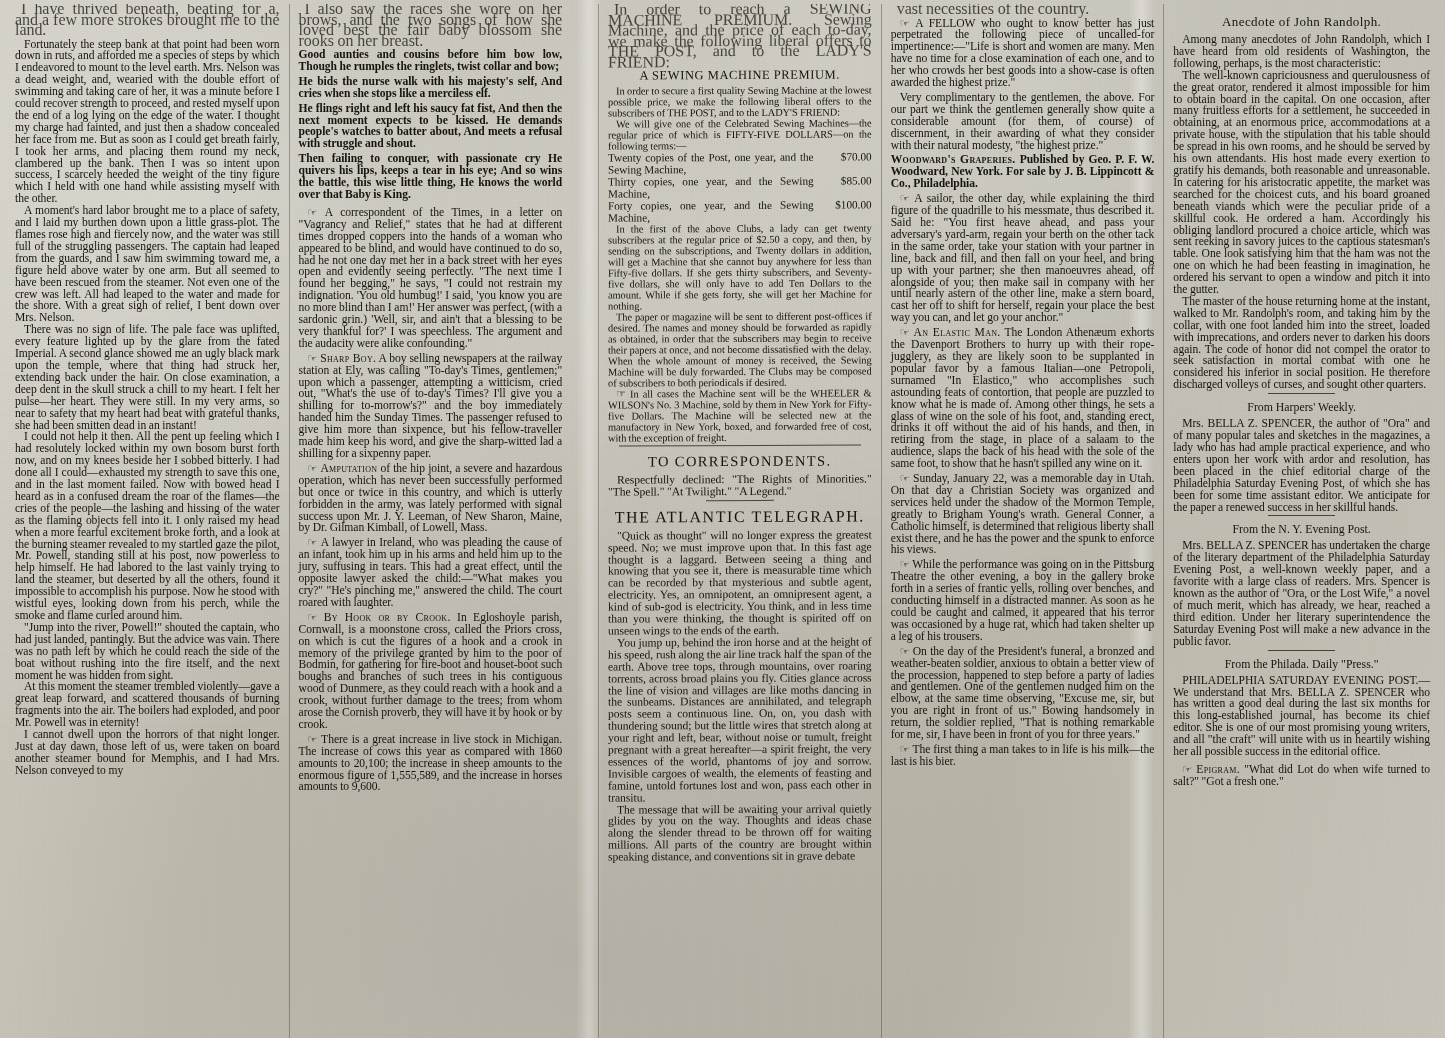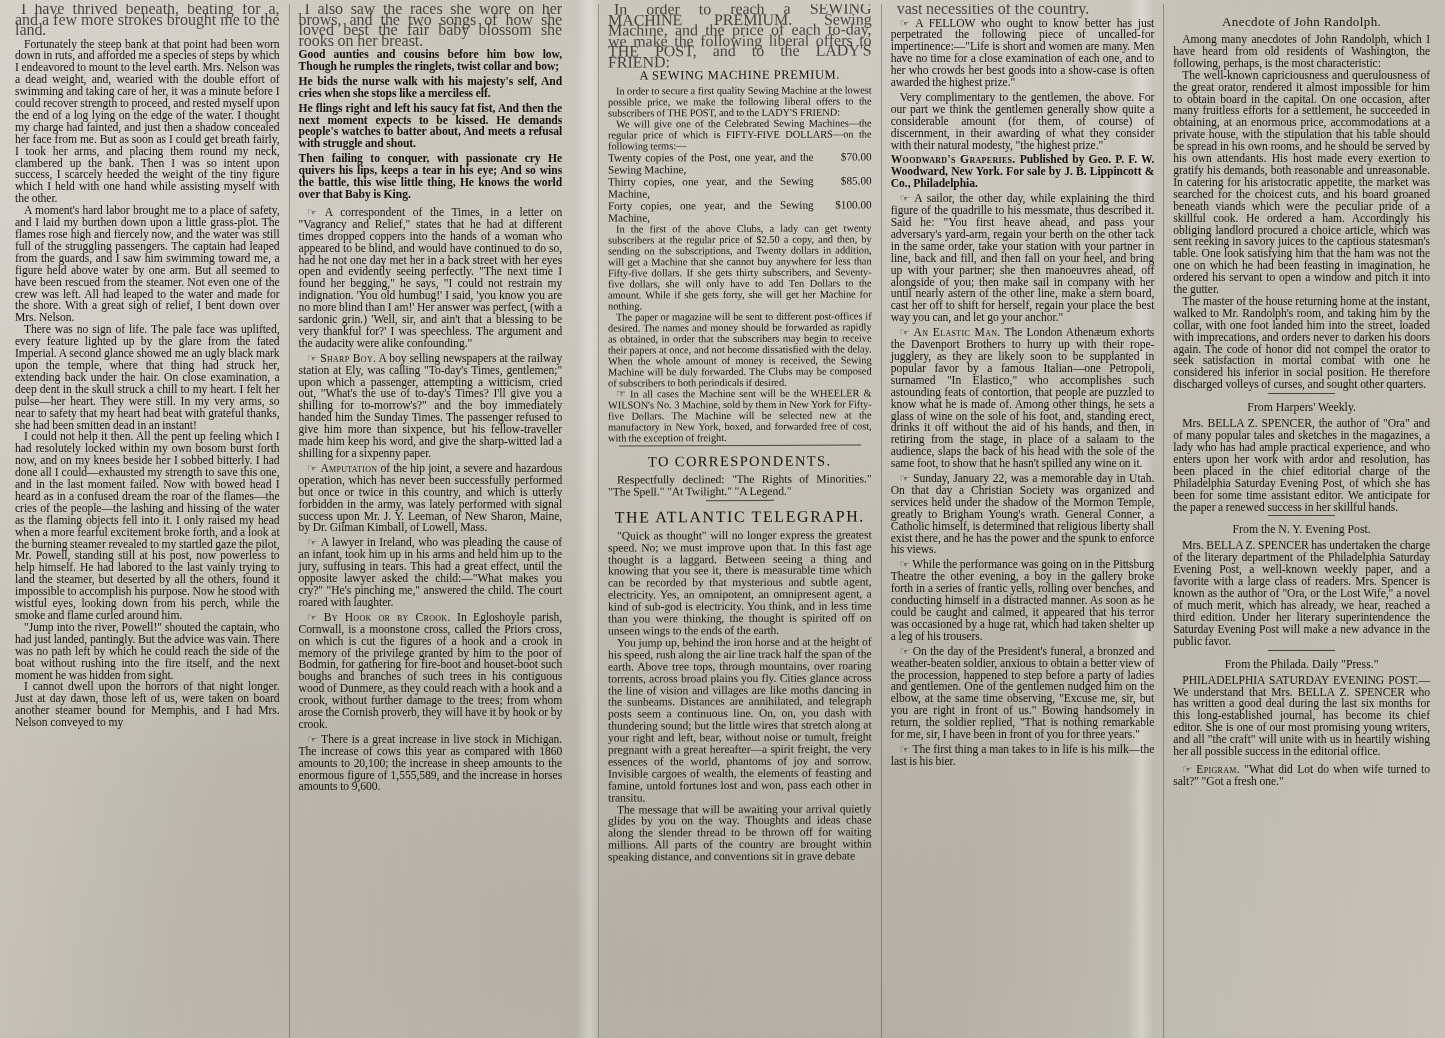--- a/index.html
+++ b/index.html
@@ -157,20 +157,21 @@
   <div class="columns">
 
     <div class="col col-1">
       <p class="topsliver">I have thrived beneath, beating for a, and a few more strokes brought me to the land.</p>
       <div class="gap-sm"></div>
       <p>Fortunately the steep bank at that point had been worn down in ruts, and afforded me a species of steps by which I endeavored to mount to the level earth. Mrs. Nelson was a dead weight, and, wearied with the double effort of swimming and taking care of her, it was a minute before I could recover strength to proceed, and rested myself upon the end of a log lying on the edge of the water. I thought my charge had fainted, and just then a shadow concealed her face from me. But as soon as I could get breath fairly, I took her arms, and placing them round my neck, clambered up the bank. Then I was so intent upon success, I scarcely heeded the weight of the tiny figure which I held with one hand while assisting myself with the other.</p>
       <p>A moment's hard labor brought me to a place of safety, and I laid my burthen down upon a little grass-plot. The flames rose high and fiercely now, and the water was still full of the struggling passengers. The captain had leaped from the guards, and I saw him swimming toward me, a figure held above water by one arm. But all seemed to have been rescued from the steamer. Not even one of the crew was left. All had leaped to the water and made for the shore. With a great sigh of relief, I bent down over Mrs. Nelson.</p>
       <p>There was no sign of life. The pale face was uplifted, every feature lighted up by the glare from the fated Imperial. A second glance showed me an ugly black mark upon the temple, where that thing had struck her, extending back under the hair. On close examination, a deep dent in the skull struck a chill to my heart. I felt her pulse—her heart. They were still. In my very arms, so near to safety that my heart had beat with grateful thanks, she had been smitten dead in an instant!</p>
       <p>I could not help it then. All the pent up feeling which I had resolutely locked within my own bosom burst forth now, and on my knees beside her I sobbed bitterly. I had done all I could—exhausted my strength to save this one, and in the last moment failed. Now with bowed head I heard as in a confused dream the roar of the flames—the cries of the people—the lashing and hissing of the water as the flaming objects fell into it. I only raised my head when a more fearful excitement broke forth, and a look at the burning steamer revealed to my startled gaze the pilot, Mr. Powell, standing still at his post, now powerless to help himself. He had labored to the last vainly trying to land the steamer, but deserted by all the others, found it impossible to accomplish his purpose. Now he stood with wistful eyes, looking down from his perch, while the smoke and flame curled around him.</p>
       <p>"Jump into the river, Powell!" shouted the captain, who had just landed, pantingly. But the advice was vain. There was no path left by which he could reach the side of the boat without rushing into the fire itself, and the next moment he was hidden from sight.</p>
+      <p>At this moment the steamer trembled violently—gave a great leap forward, and scattered thousands of burning fragments into the air. The boilers had exploded, and poor Mr. Powell was in eternity!</p>
       <p>I cannot dwell upon the horrors of that night longer. Just at day dawn, those left of us, were taken on board another steamer bound for Memphis, and I had Mrs. Nelson conveyed to my</p>
     </div>
 
     <div class="col col-2">
       <p class="topsliver">I also saw the races she wore on her brows, and the two songs of how she loved best the fair baby blossom she rooks on her breast.</p>
       <div class="gap-sm"></div>
       <p class="noind">Good aunties and cousins before him bow low, Though he rumples the ringlets, twist collar and bow;</p>
       <div class="gap-sm"></div>
       <p class="noind">He bids the nurse walk with his majesty's self, And cries when she stops like a merciless elf.</p>
       <div class="gap-sm"></div>

